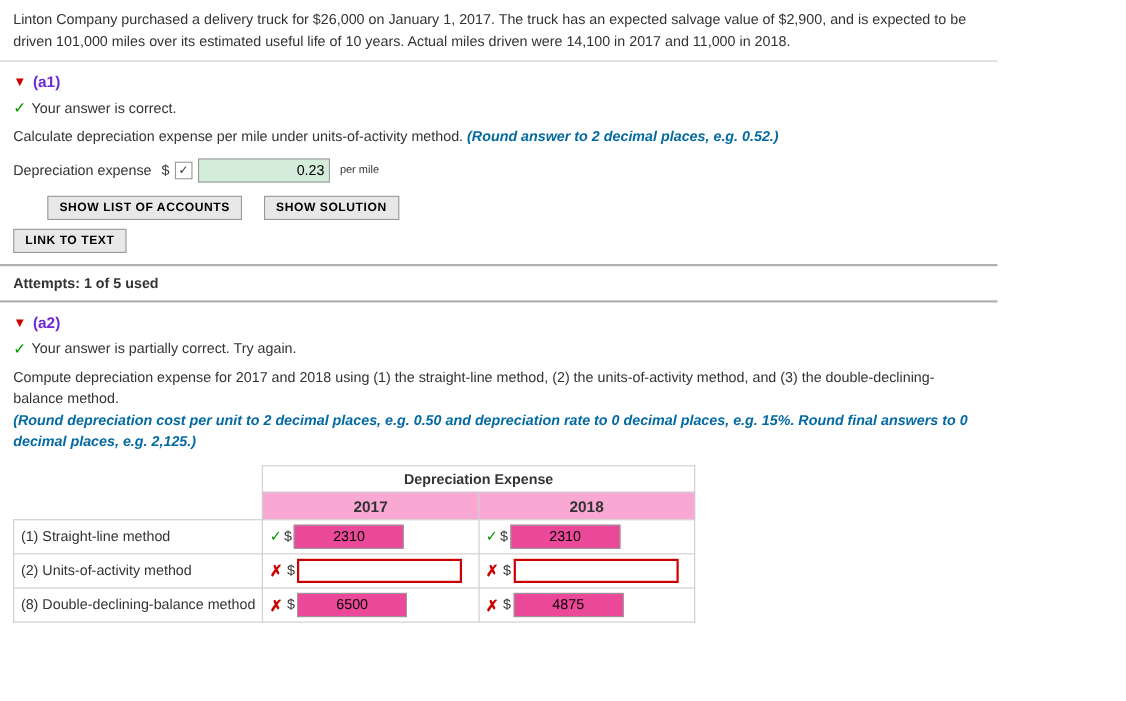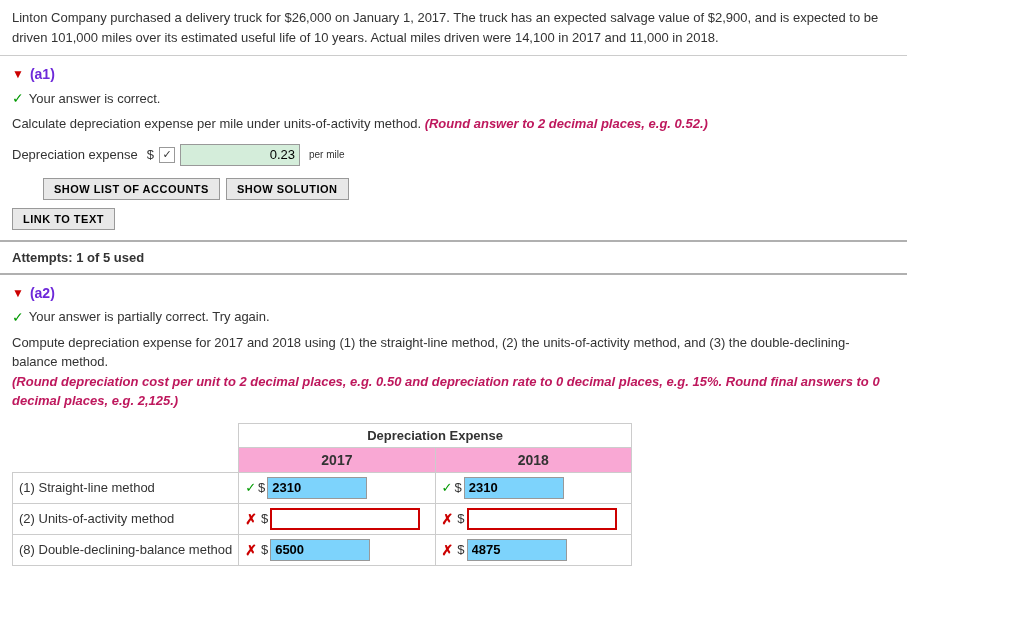--- a/index.html
+++ b/index.html
@@ -59,21 +59,21 @@
       align-items: center;
       margin-bottom: 8px;
       font-size: 13px;
     }
     .calc-text {
       margin-bottom: 10px;
       font-size: 13px;
       line-height: 1.5;
     }
     .red-italic {
-      color: #be185d;
+      color: #0369a1;
       font-style: italic;
       font-weight: bold;
     }
     .input-row {
       display: flex;
       align-items: center;
       margin-bottom: 12px;
       gap: 5px;
     }
     .label-text {
@@ -106,21 +106,21 @@
       font-size: 13px;
       text-align: right;
       width: 120px;
     }
     .per-mile-text {
       font-size: 10px;
       margin-left: 4px;
     }
     .button-row {
       display: flex;
-      gap: 6px;
+      gap: 20px;
       margin-bottom: 8px;
       padding-left: 31px;
     }
     .btn {
       padding: 4px 10px;
       font-size: 11px;
       font-weight: bold;
       text-transform: uppercase;
       border: 1px solid #999;
       background: #e8e8e8;
@@ -171,28 +171,27 @@
       align-items: center;
       gap: 2px;
     }
     .x-mark {
       color: #cc0000;
       font-size: 14px;
       font-weight: bold;
       margin-right: 2px;
     }
     .input-correct {
-      background: #7dd3fc;
+      background: #ec4899;
       border: 1px solid #999;
       height: 22px;
       padding: 2px 4px;
       font-size: 13px;
-      text-align: left;
+      text-align: center;
       width: 100px;
-      font-weight: bold;
     }
     .input-wrong {
       background: #fff;
       border: 2px solid #cc0000;
       height: 22px;
       padding: 2px 4px;
       font-size: 13px;
       text-align: right;
       width: 150px;
     }

